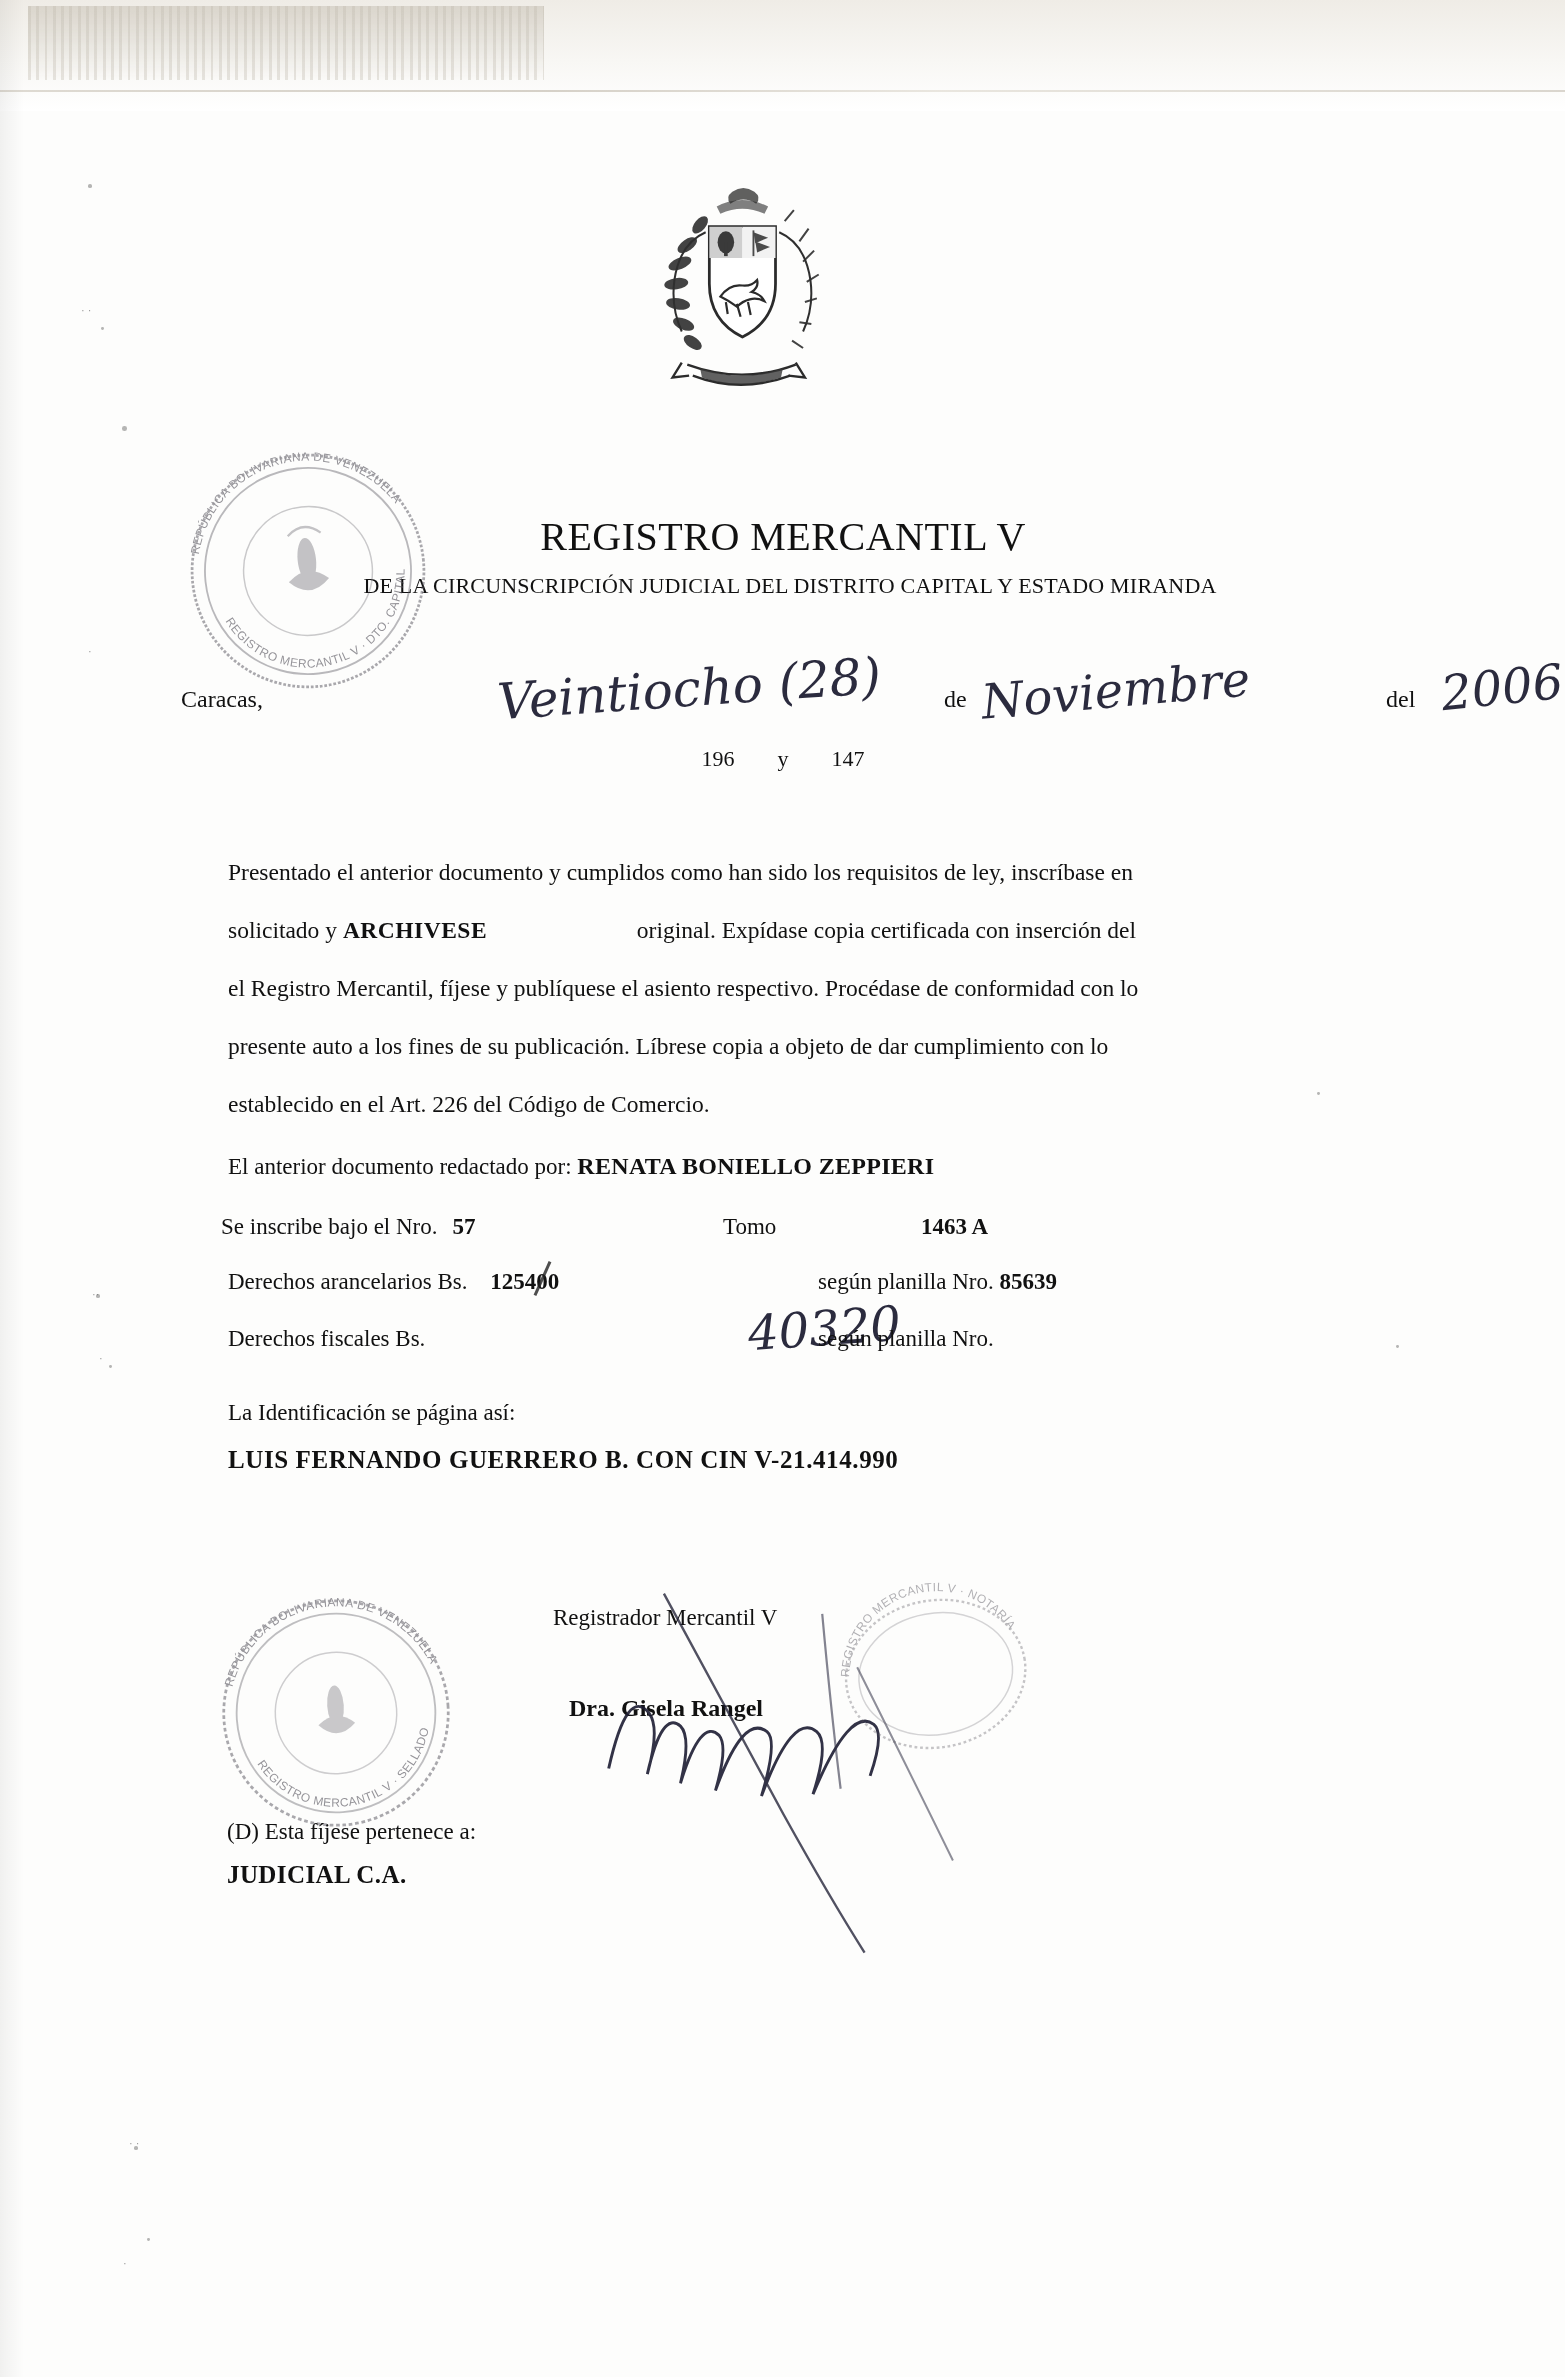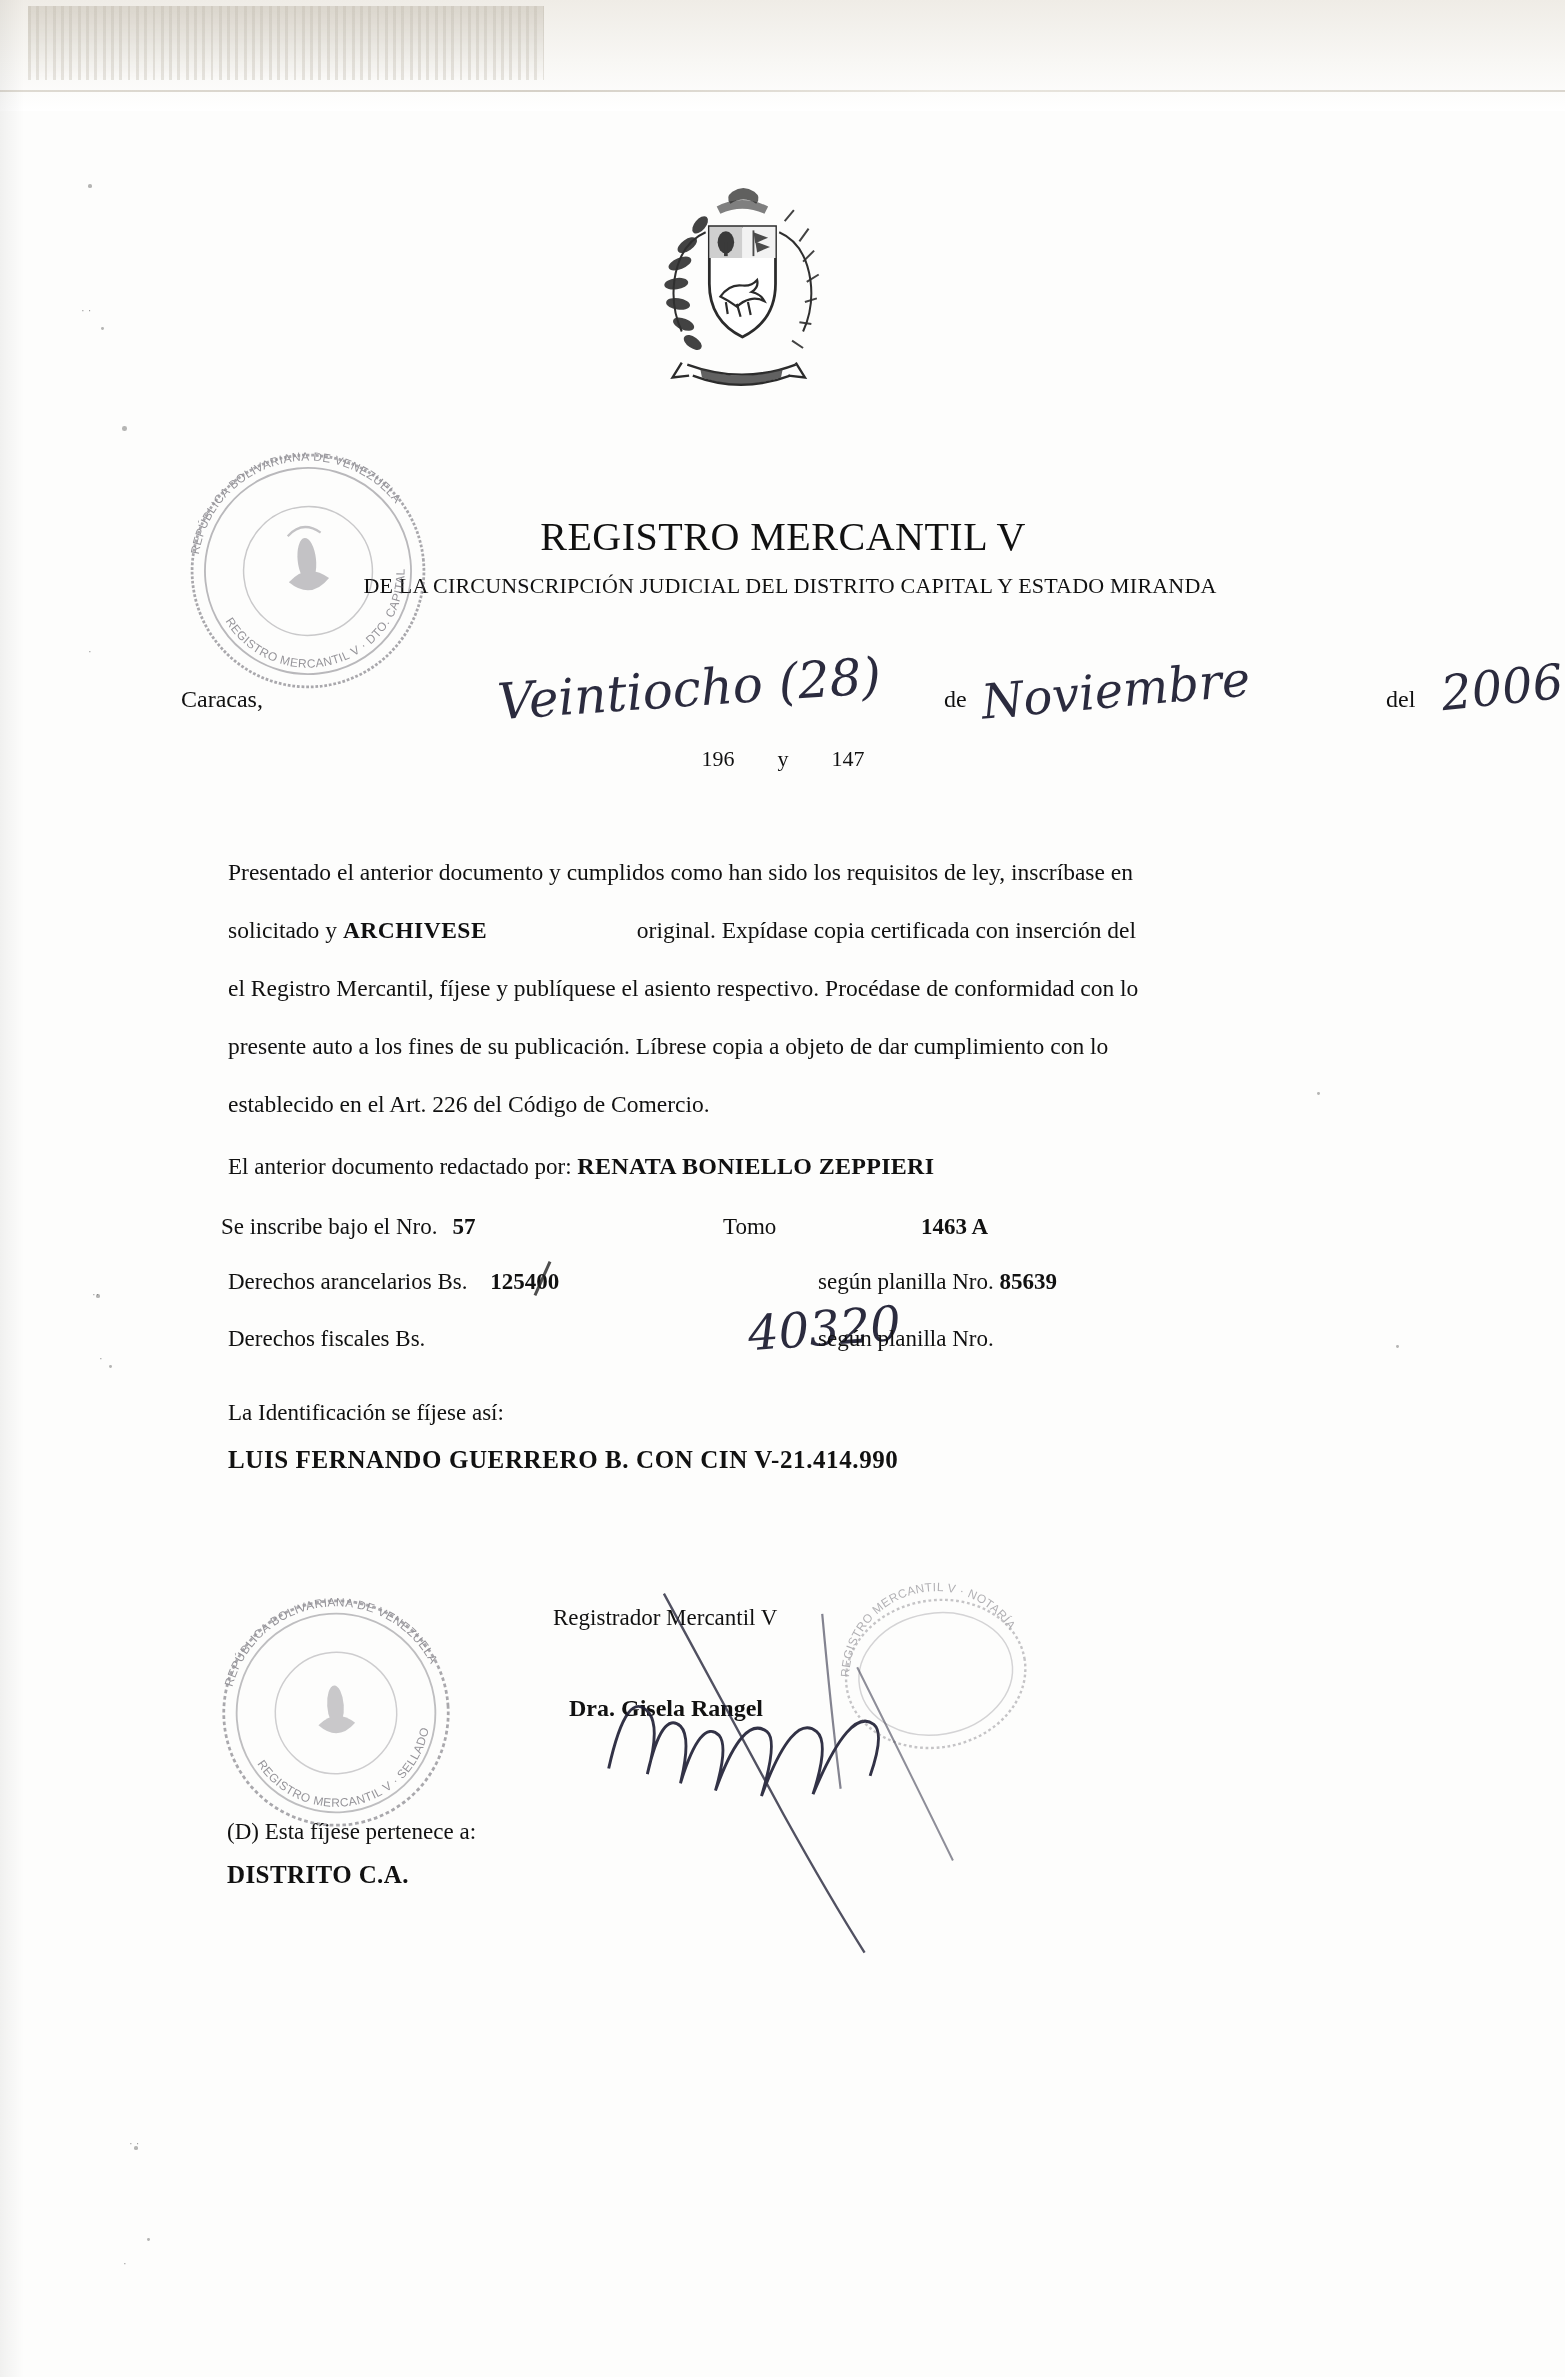--- a/index.html
+++ b/index.html
@@ -311,36 +311,36 @@
 
   <div class="fee-line-2">
     <span>Derechos fiscales Bs.</span>
     <span class="hw hw-fiscal">40320</span>
     <span class="pl">
       <span>según planilla Nro.</span>
       
     </span>
   </div>
 
-  <div class="ident-line">La Identificación se fíjese así:</div>
+  <div class="ident-line">La Identificación se página así:</div>
   <div class="ident-name">LUIS  FERNANDO  GUERRERO  B. CON CIN V-21.414.990</div>
 
   <div class="sig-role">Registrador Mercantil V</div>
   <div class="sig-name">Dra. Gisela Rangel</div>
 
   <svg class="sig-stroke" style="left:553px; top:1566px; width:590px; height:405px;" viewBox="0 0 640 440">
     <path d="M60 220 q20 -90 44 -60 q12 16 -2 66 q16 -70 36 -52 q12 12 0 62 q22 -72 42 -52 q10 12 -4 60 q30 -84 56 -64 q12 10 -6 70
              q34 -92 60 -70 q14 12 -4 68 q40 -96 66 -76 q12 10 -4 56" stroke-width="3.2"></path>
     <path d="M120 30 q60 110 130 240 q50 90 88 150" stroke-width="2.6" opacity=".85"></path>
     <path d="M292 52 q10 110 20 190" stroke-width="2.4" opacity=".6"></path>
     <path d="M330 110 q60 120 104 210" stroke-width="2.2" opacity=".55"></path>
   </svg>
 
   <div class="belongs-lbl">(D) Esta fíjese pertenece a:</div>
-  <div class="belongs-name">DISTRITO C.A.</div>
+  <div class="belongs-name">JUDICIAL C.A.</div>
 
   <div class="seal seal-top">
     <svg viewBox="0 0 300 300" width="276" height="276">
       <defs>
         <path id="arcTop" d="M30 150 a120 120 0 0 1 240 0"></path>
         <path id="arcBot" d="M45 150 a105 105 0 0 0 210 0"></path>
       </defs>
       <circle cx="150" cy="150" r="126" fill="none" stroke="#55535c" stroke-width="3" stroke-dasharray="3 2" opacity=".8"></circle>
       <circle cx="150" cy="150" r="112" fill="none" stroke="#55535c" stroke-width="2" opacity=".65"></circle>
       <circle cx="150" cy="150" r="70" fill="none" stroke="#55535c" stroke-width="1.6" opacity=".5"></circle>

